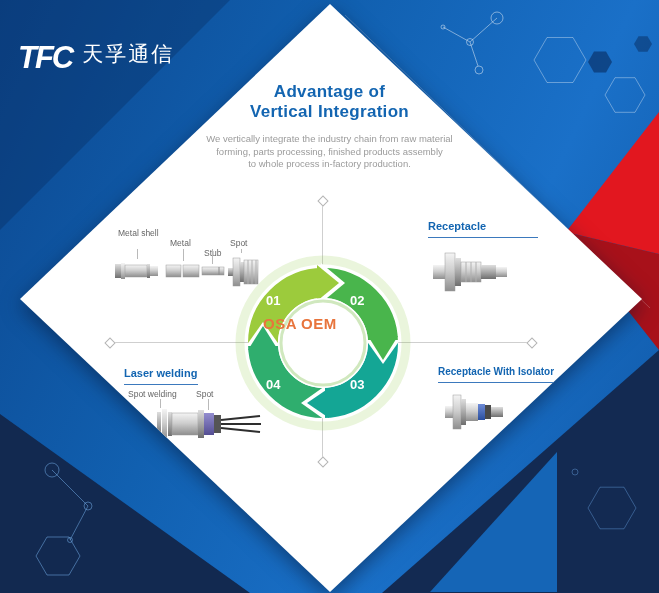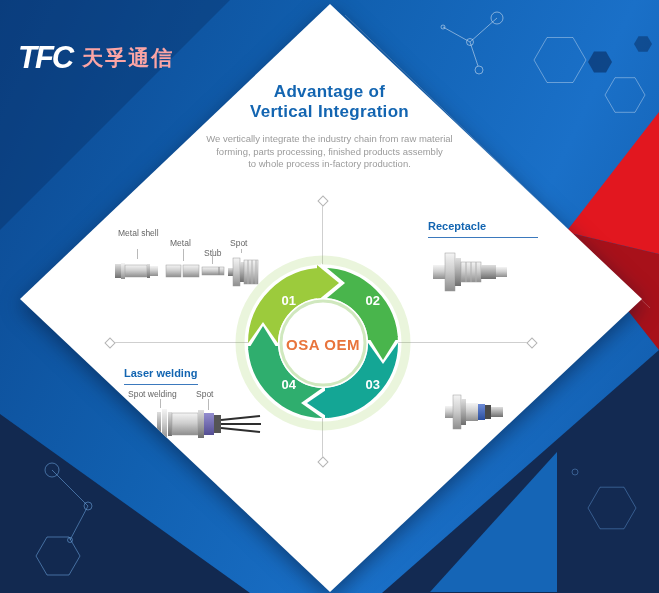--- a/index.html
+++ b/index.html
@@ -9,30 +9,30 @@
   .bg{position:absolute;inset:0;
       background:linear-gradient(115deg,#0c4890 0%,#1160b0 38%,#1a70c8 68%,#0f57a5 100%)}
   .tri{position:absolute;inset:0}
   .stitle{position:absolute;color:#1365b1;font-size:11px;font-weight:bold;
           border-bottom:1px solid #3b79bd;padding-bottom:5px;white-space:nowrap}
   .plabel{position:absolute;font-size:8.5px;color:#666;white-space:nowrap}
   .leader{position:absolute;width:1px;background:#b9b9b9}
   .xline{position:absolute;background:#cfcfcf}
   .mark{position:absolute;width:6px;height:6px;background:#fff;border:1px solid #b5b5b5;
         transform:rotate(45deg)}
-  .num{position:absolute;width:30px;text-align:right;color:#fff;font-size:13px;font-weight:bold}
-  .center-label{position:absolute;left:263px;top:336px;width:120px;text-align:center;
+  .num{position:absolute;width:30px;text-align:left;color:#fff;font-size:13px;font-weight:bold}
+  .center-label{position:absolute;left:263px;top:315px;width:120px;text-align:left;
         color:#e8743c;font-size:15px;font-weight:bold;letter-spacing:.5px}
   .page-title{position:absolute;left:0;right:0;top:82px;text-align:center;color:#1365b1;
         font-size:17px;font-weight:bold;line-height:20px;letter-spacing:.3px}
   .desc{position:absolute;left:0;right:0;top:133px;text-align:center;color:#9b9b9b;
         font-size:9.5px;line-height:12.5px}
-  .logo{position:absolute;left:18px;top:40px;display:flex;align-items:center}
+  .logo{position:absolute;left:18px;top:40px;display:flex;align-items:flex-start}
   .logo .latin{color:#fff;font-size:31px;font-weight:800;font-style:italic;letter-spacing:-2px}
-  .logo .cjk{color:#fca5a5;font-size:21px;font-weight:bold;margin-left:10px;letter-spacing:2px}
+  .logo .cjk{color:#ffffff;font-size:21px;font-weight:normal;margin-left:10px;letter-spacing:2px}
 </style>
 </head>
 <body>
 
 <div class="bg"></div>
 <div class="tri" style="clip-path:polygon(0 0,230px 0,0 230px);background:rgba(8,38,84,.30)"></div>
 <div class="tri" style="clip-path:polygon(566px 232px,659px 112px,659px 254px);background:#e2171f"></div>
 <div class="tri" style="clip-path:polygon(566px 232px,659px 254px,659px 350px);background:#a8111a"></div>
 <div class="tri" style="clip-path:polygon(0 414px,250px 593px,0 593px);background:#122950"></div>
 <div class="tri" style="clip-path:polygon(382px 593px,659px 350px,659px 593px);background:#132a52"></div>
@@ -189,20 +189,21 @@
     <rect x="12" y="10" width="4" height="24" fill="url(#gMet2)"></rect>
     <rect x="16" y="11" width="26" height="22" fill="url(#gMet)" stroke="#9a9a9a" stroke-width=".5"></rect>
     <rect x="42" y="8" width="6" height="28" fill="url(#gMet2)"></rect>
     <rect x="48" y="11" width="10" height="22" fill="url(#gPurple)"></rect>
     <rect x="58" y="13" width="7" height="18" fill="#555"></rect>
     <line x1="65" y1="18" x2="104" y2="14" stroke="#2e2e2e" stroke-width="2"></line>
     <line x1="65" y1="22" x2="105" y2="22" stroke="#2e2e2e" stroke-width="2"></line>
     <line x1="65" y1="26" x2="104" y2="30" stroke="#2e2e2e" stroke-width="2"></line>
   </svg>
 
+  <div class="stitle" style="left:438px;top:366px;width:116px;font-size:10px">Receptacle With Isolator</div>
   <svg class="abs" style="left:444px;top:390px" width="64" height="44">
     <rect x="1" y="16" width="8" height="12" fill="url(#gMet)"></rect>
     <rect x="9" y="5" width="8" height="34" fill="url(#gMet)" stroke="#9a9a9a" stroke-width=".5"></rect>
     <rect x="17" y="9" width="5" height="26" fill="url(#gMet2)"></rect>
     <rect x="22" y="13" width="12" height="18" fill="url(#gMet)"></rect>
     <rect x="34" y="14" width="7" height="16" fill="url(#gBlue)"></rect>
     <rect x="41" y="15" width="6" height="14" fill="#4a4a4a"></rect>
     <rect x="47" y="17" width="12" height="10" fill="url(#gMet2)"></rect>
   </svg>
 

